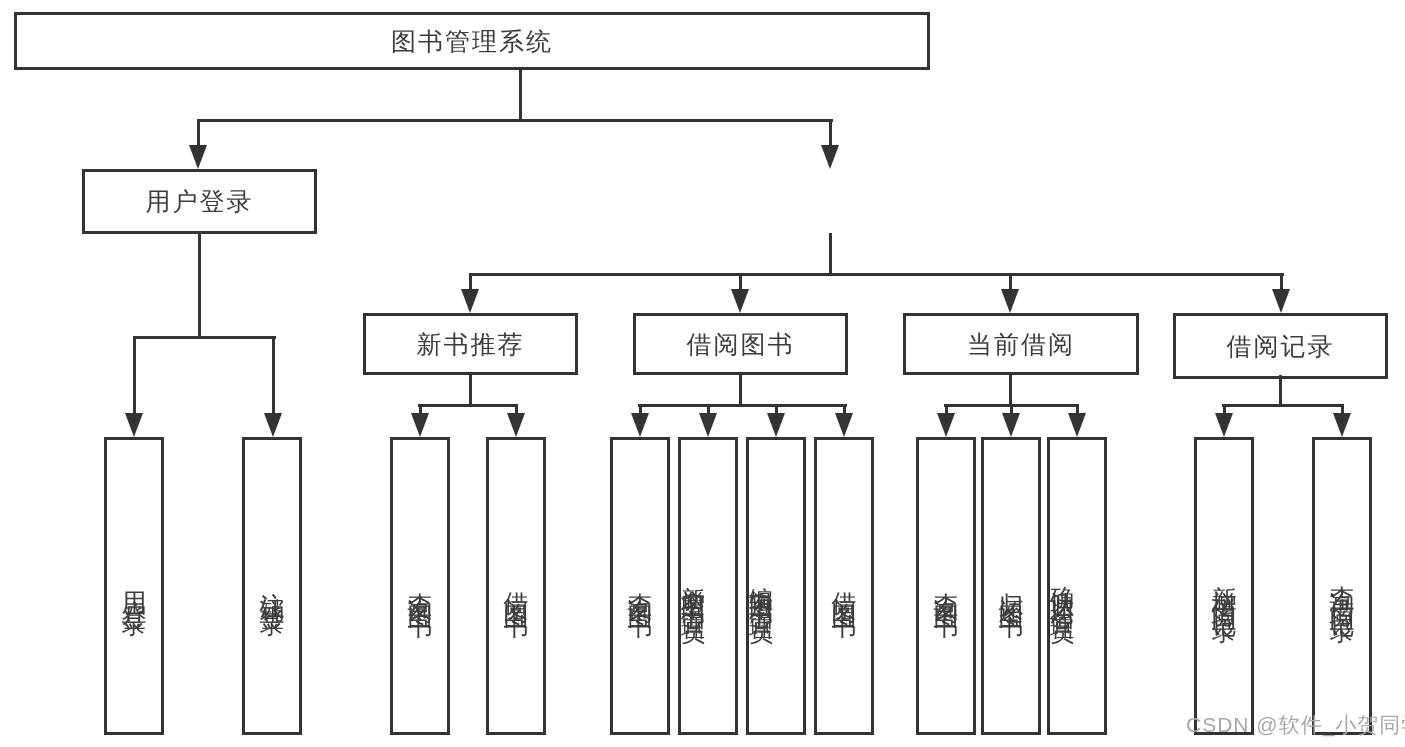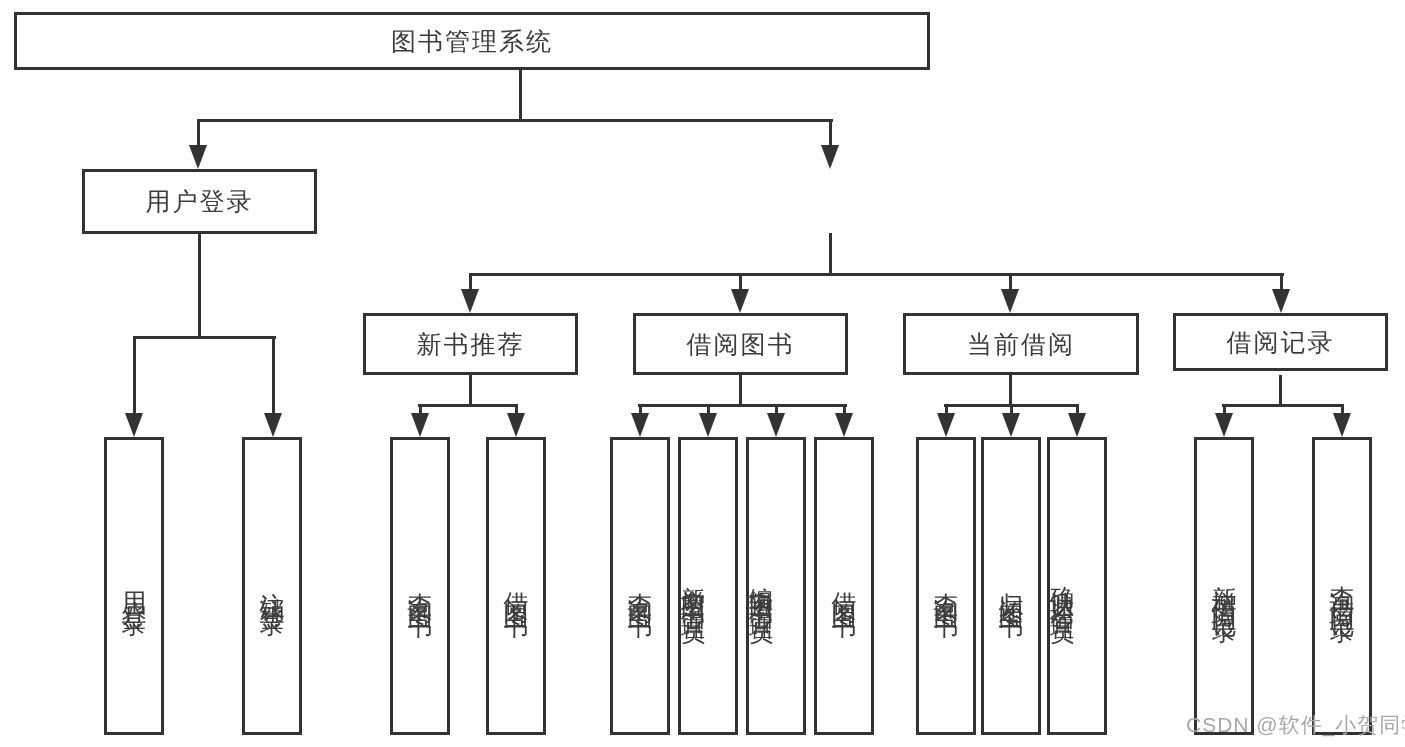--- a/index.html
+++ b/index.html
@@ -57,21 +57,21 @@
 
   <div class="node" style="left:363px;top:313px;width:215px;height:62px;">
     <span>新书推荐</span>
   </div>
   <div class="node" style="left:633px;top:313px;width:215px;height:62px;">
     <span>借阅图书</span>
   </div>
   <div class="node" style="left:903px;top:313px;width:236px;height:62px;">
     <span>当前借阅</span>
   </div>
-  <div class="node" style="left:1173px;top:313px;width:215px;height:58px;">
+  <div class="node" style="left:1173px;top:313px;width:215px;height:66px;">
     <span>借阅记录</span>
   </div>
 
   <div class="node leaf" style="left:104px;">
     <span class="vtext">用户登录</span>
   </div>
   <div class="node leaf" style="left:242px;">
     <span class="vtext">注销登录</span>
   </div>
   <div class="node leaf" style="left:390px;">

